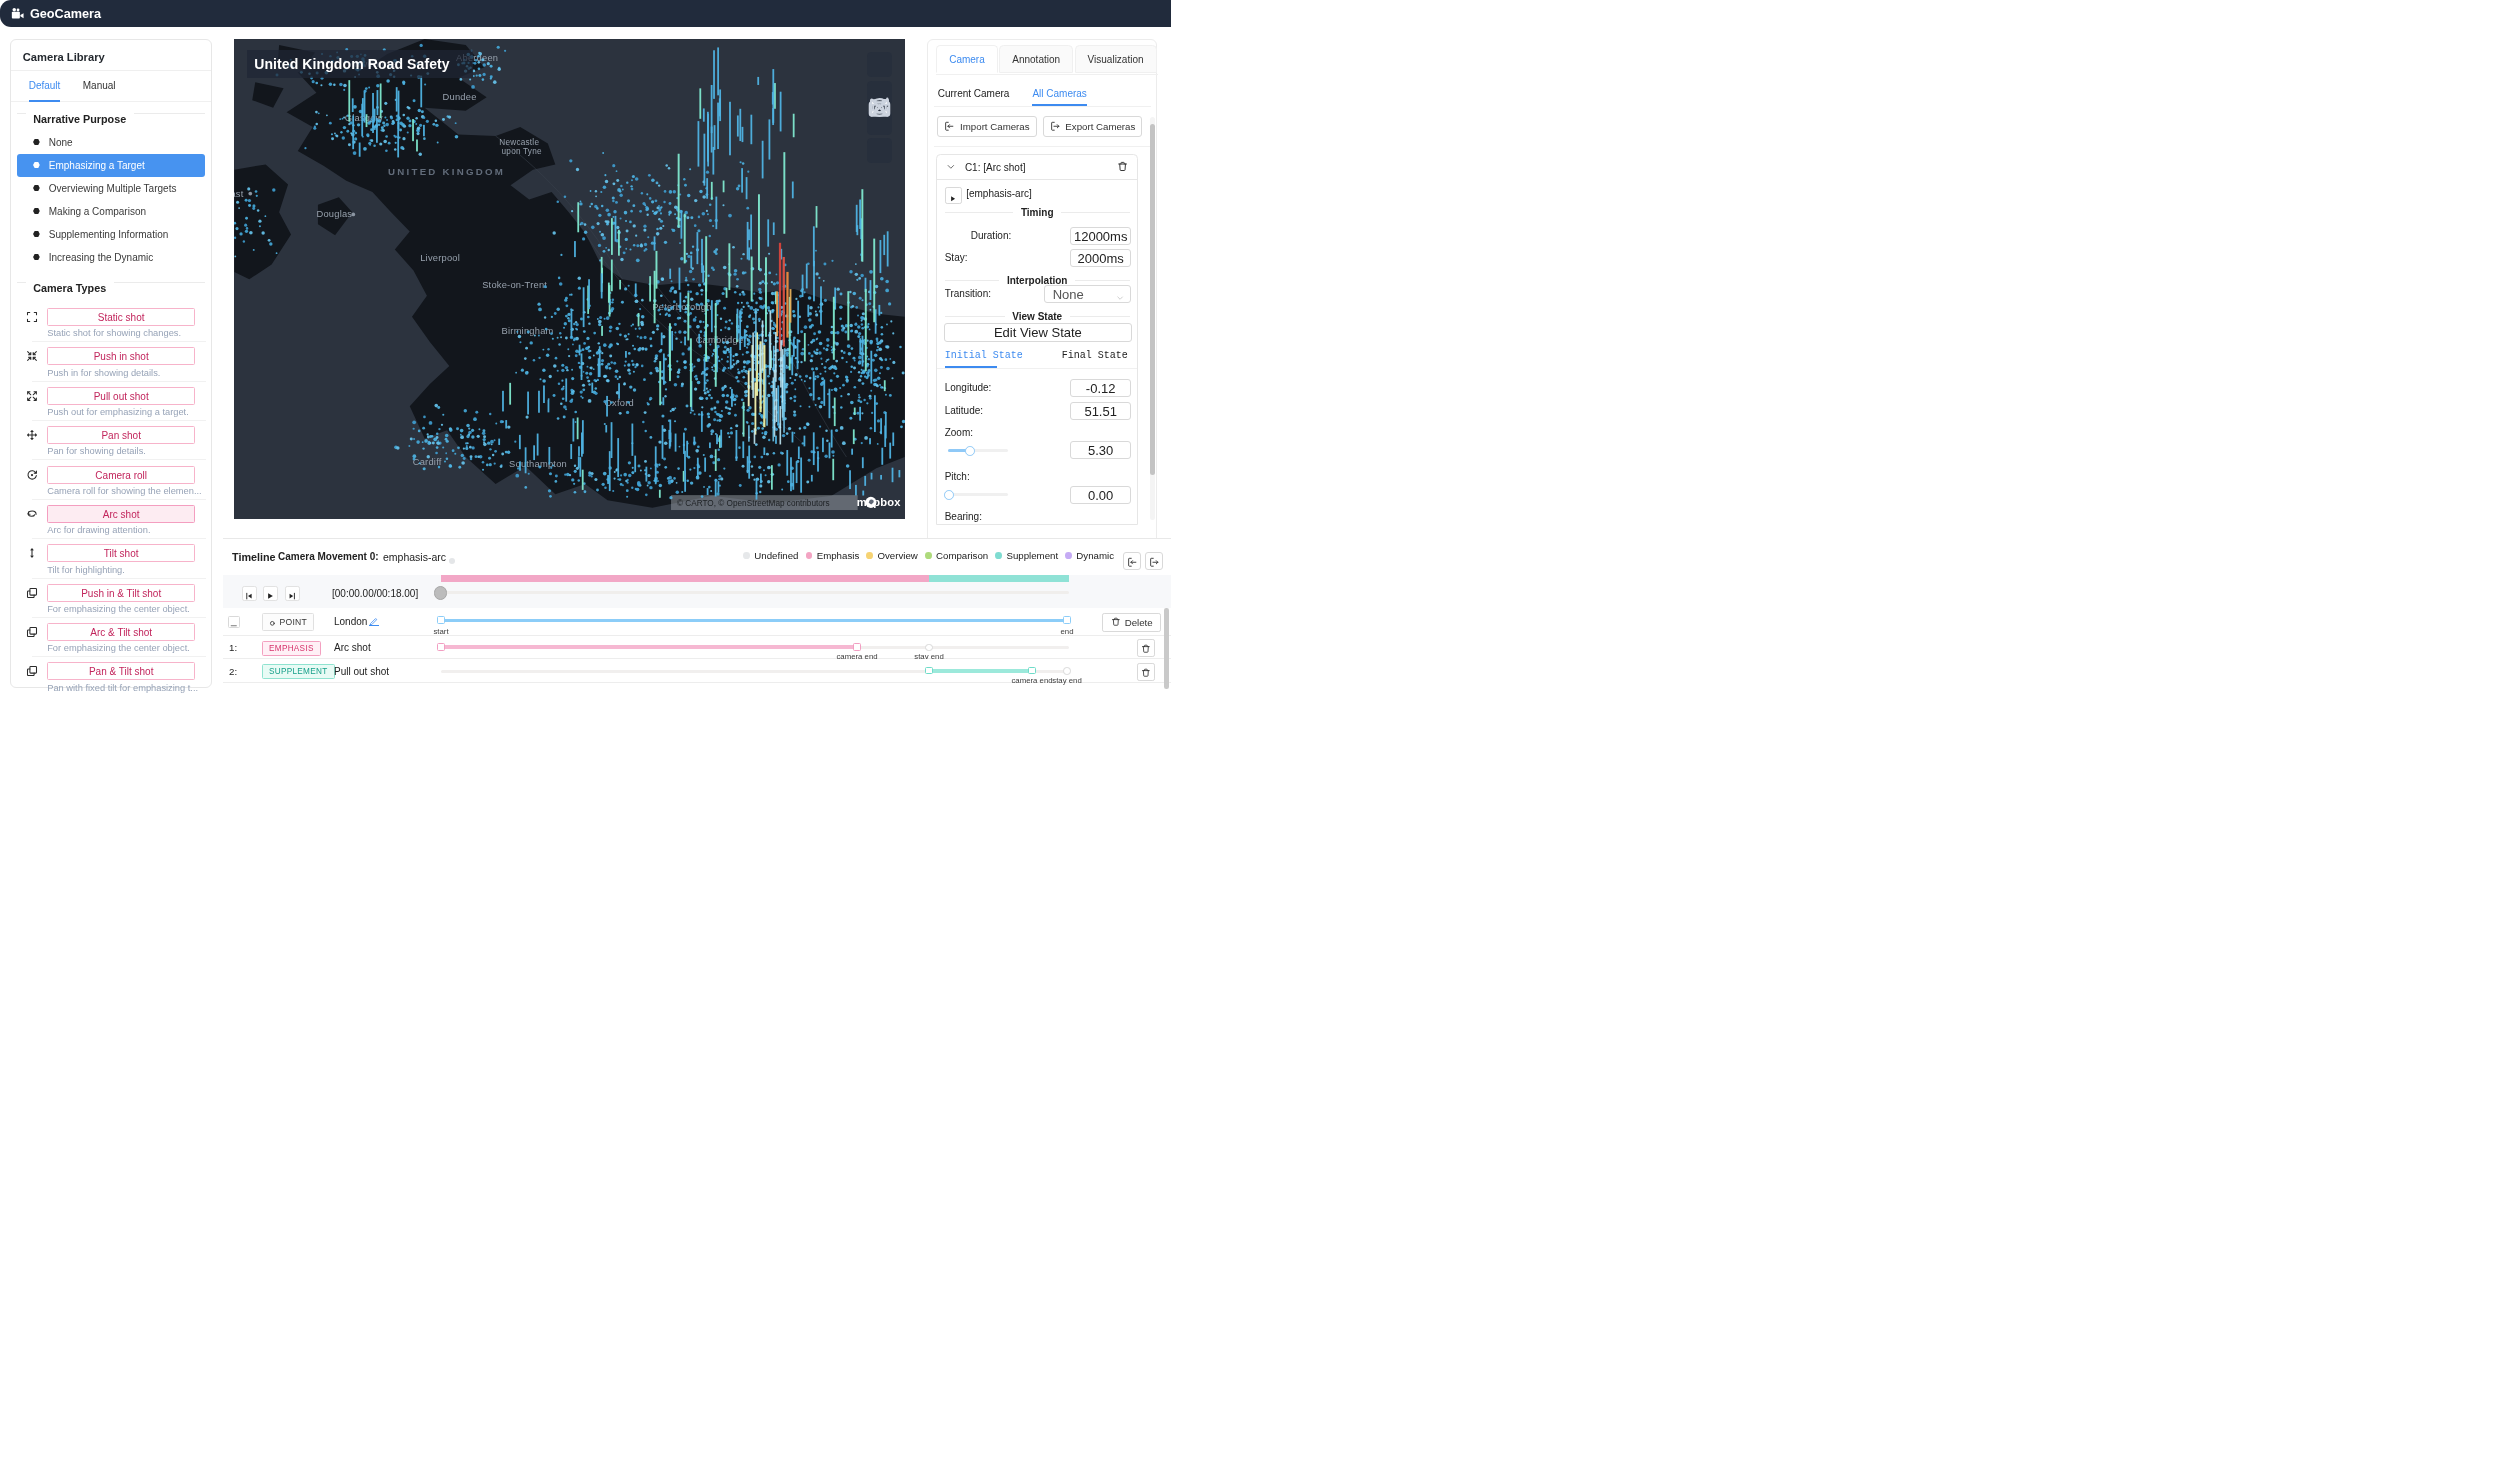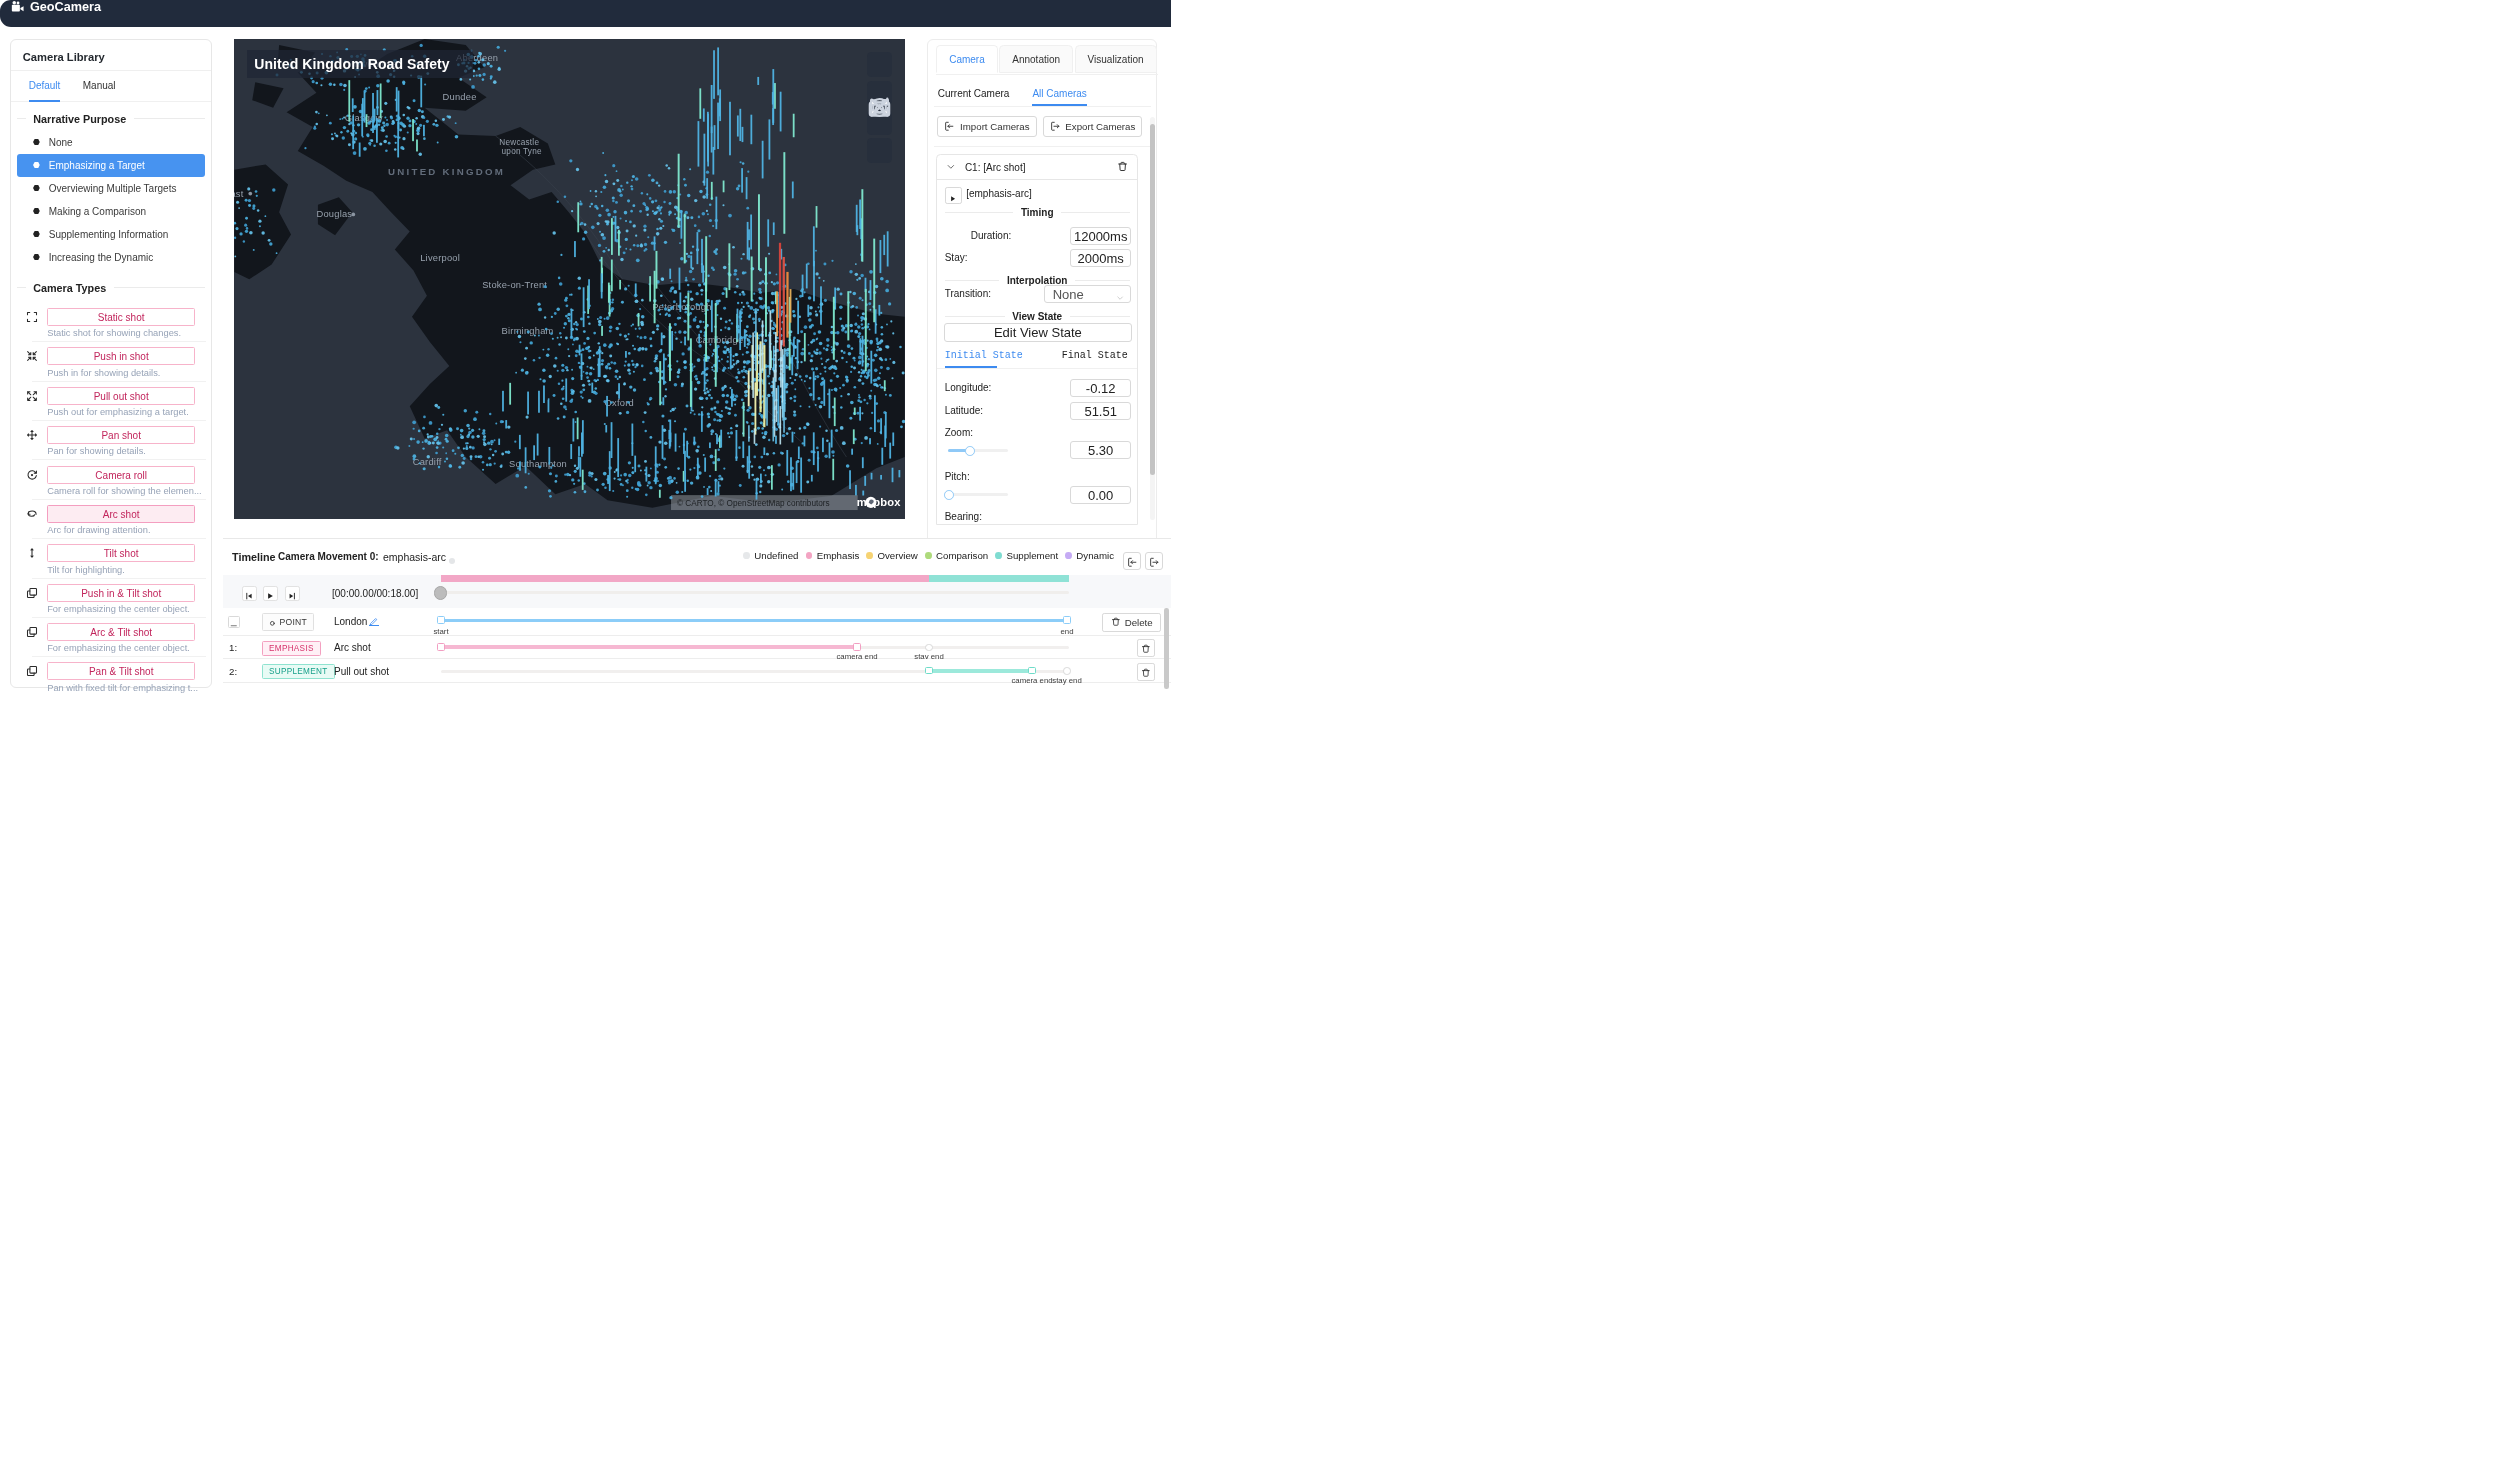--- a/index.html
+++ b/index.html
@@ -1,34 +1,34 @@
 <!DOCTYPE html>
 <html style="font-size:12px"><head>
 <meta charset="utf-8">
 <style>
   html,body{margin:0;padding:0;background:#fff;}
   body{font-family:"Liberation Sans", sans-serif; color:#333;}
   .page{position:relative;width:1171px;height:694px;background:#fff;overflow:hidden;}
   .abs{position:absolute;}
 
   
-  .topbar{left:0;top:0;width:1272px;height:27px;background:#212b3c;display:flex;align-items:flex-start;border-radius:11px;}
+  .topbar{left:0;top:0;width:1272px;height:27px;background:#212b3c;display:flex;align-items:center;border-radius:11px;}
   .brand{display:flex;align-items:center;gap:6px;margin-left:10.5px;color:#fff;font-size:12.7px;font-weight:bold;}
   .brand svg{display:block;}
   .tutorial-btn{position:absolute;right:12px;top:5.2px;height:16.4px;padding:0 7.5px;border:1.5px dashed #fff;border-radius:3px;
     color:#fff;font-size:10px;display:flex;align-items:center;gap:4.5px;background:transparent;cursor:pointer;}
 
   
   .sidebar{left:9.7px;top:39px;width:202px;height:649px;background:#fff;border:0.7px solid #e7e7e7;border-radius:6px;box-sizing:border-box;}
   .lib-title{padding:10.5px 12px 7.5px 12px;font-size:11.2px;font-weight:600;color:#24292f;border-bottom:0.7px solid #efefef;}
   .lib-tabs{display:flex;gap:22.4px;padding:0 0 0 18px;border-bottom:0.7px solid #f0f0f0;height:30px;align-items:center;position:relative;}
   .lib-tab{font-size:10px;color:#333;cursor:pointer;height:30px;line-height:30px;position:relative;}
   .lib-tab.active{color:#3d8bf0;}
   .lib-tab.active::after{content:'';position:absolute;left:0;right:0;bottom:-0.7px;height:1.9px;background:#3d8bf0;}
-  .sec-head{display:flex;align-items:center;margin:10.5px 6px 4.5px 6px;}
+  .sec-head{display:flex;margin:10.5px 6px 4.5px 6px;}
   .sec-head .ln-s{width:9px;border-top:0.7px solid #ebebeb;margin-right:7.5px;}
   .sec-head .ln-f{flex:1;border-top:0.7px solid #ebebeb;margin-left:7.5px;}
   .sec-head .txt{font-size:10.8px;font-weight:bold;color:#222;}
   .ntv-list{padding:1.5px 6px 0 6px;}
   .ntv-item{display:flex;align-items:center;gap:9px;height:23px;padding:0 0 0 16.4px;border-radius:3px;font-size:10px;color:#3a3a3a;cursor:pointer;}
   .ntv-item .hex{width:6.7px;height:6.7px;background:#222;clip-path:polygon(25% 3%,75% 3%,100% 50%,75% 97%,25% 97%,0 50%);flex:0 0 auto;}
   .ntv-item.selected{background:#4793f0;color:#fff;}
   .ntv-item.selected .hex{background:#fff;}
   .ctype-list{padding:6px 4.5px 0 4.5px;}
   .ctype{position:relative;padding:3.7px 0 1.5px 0;}

